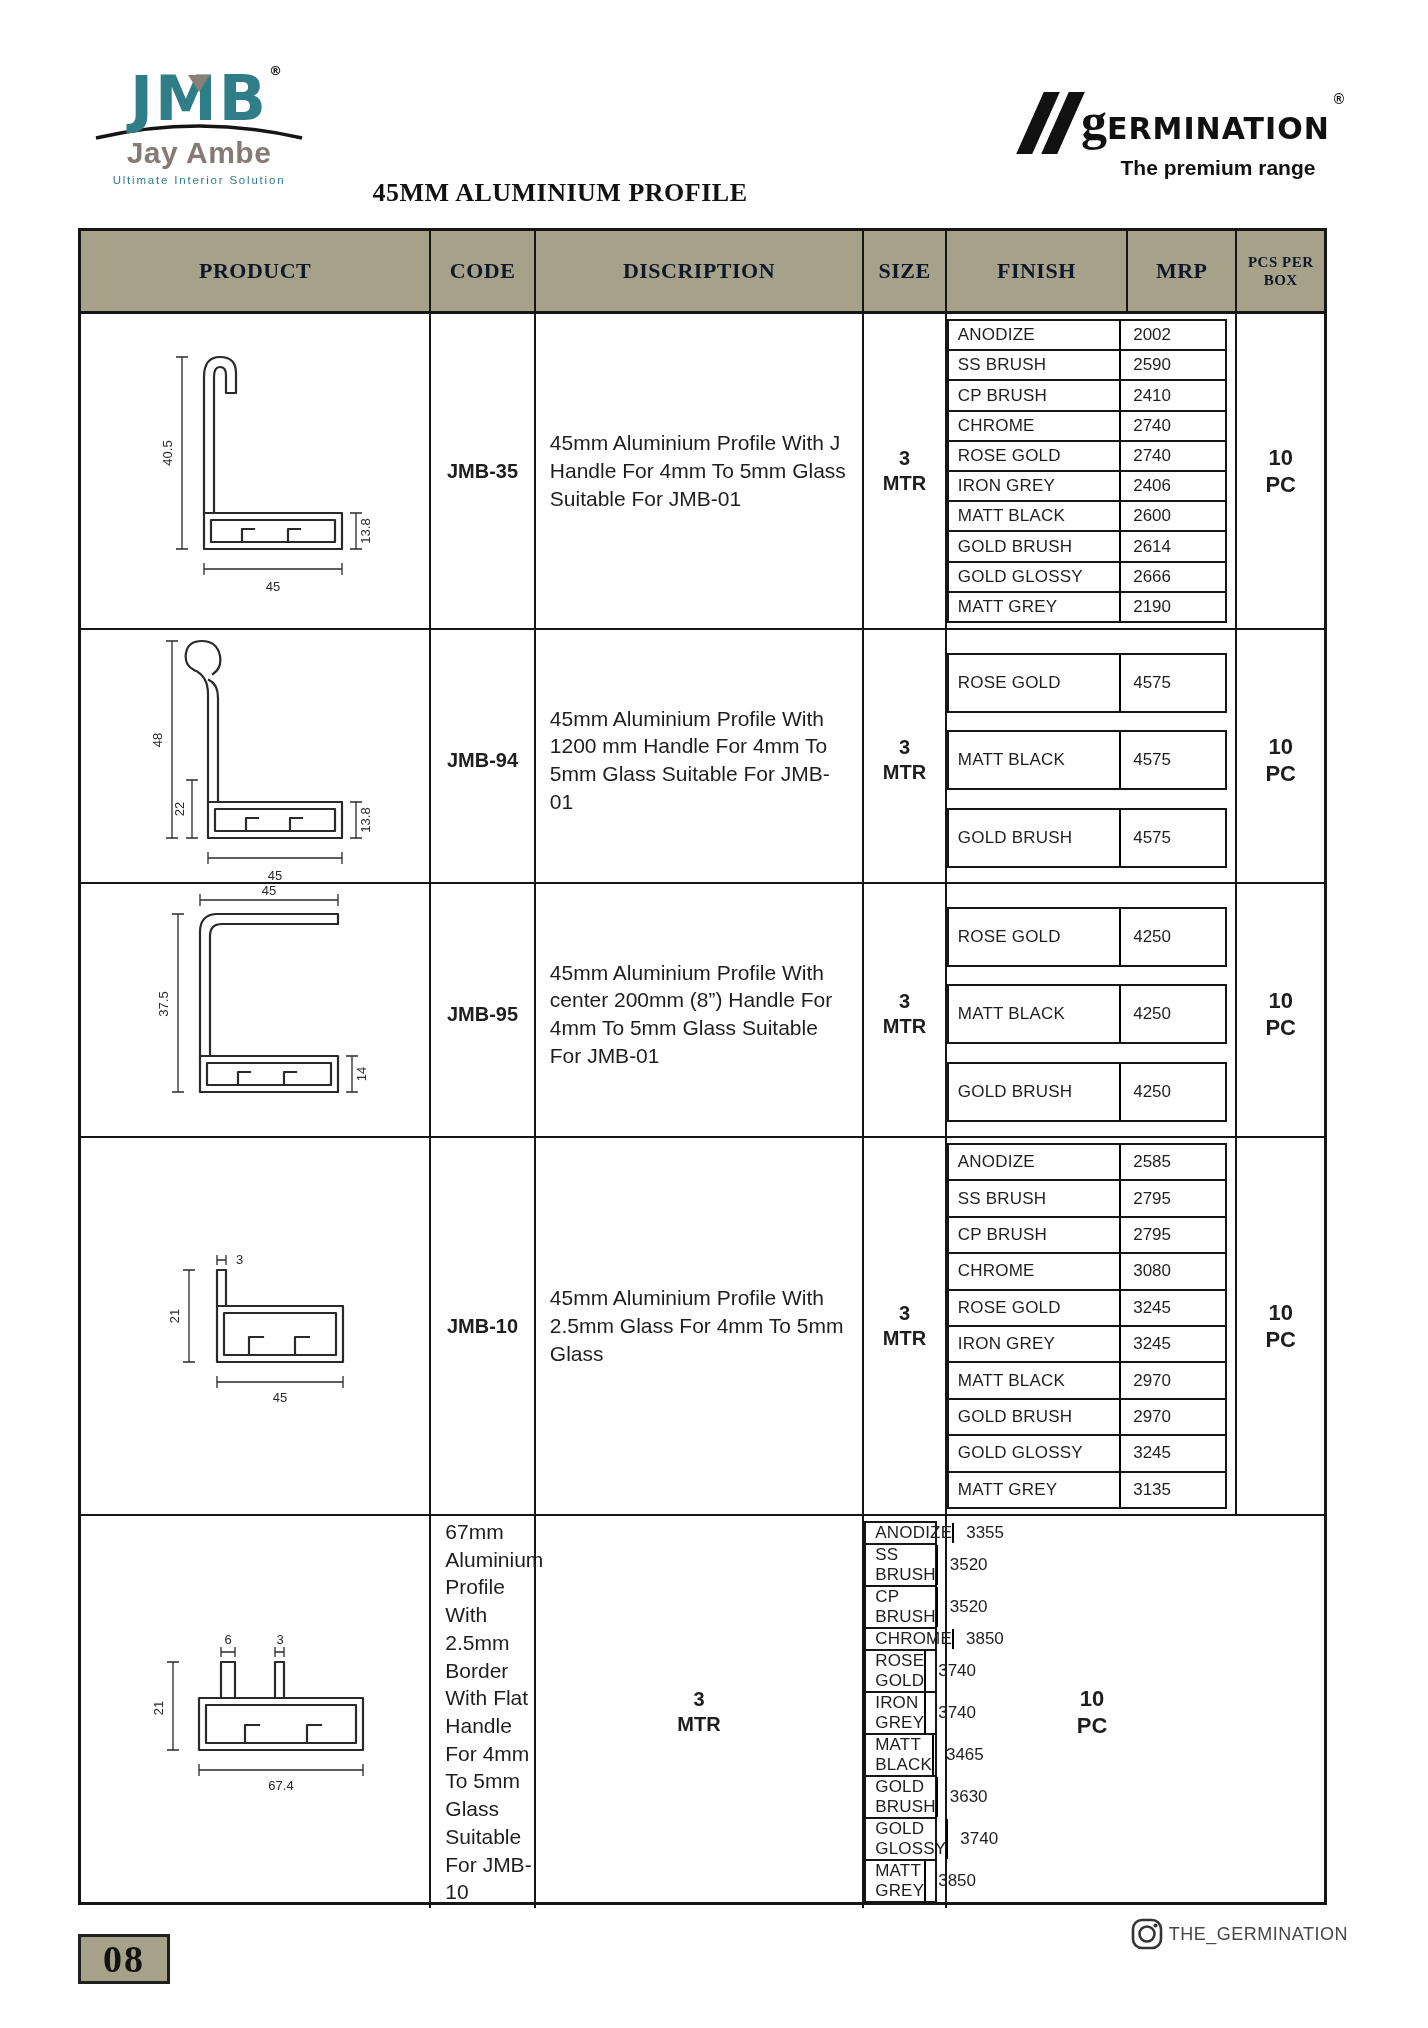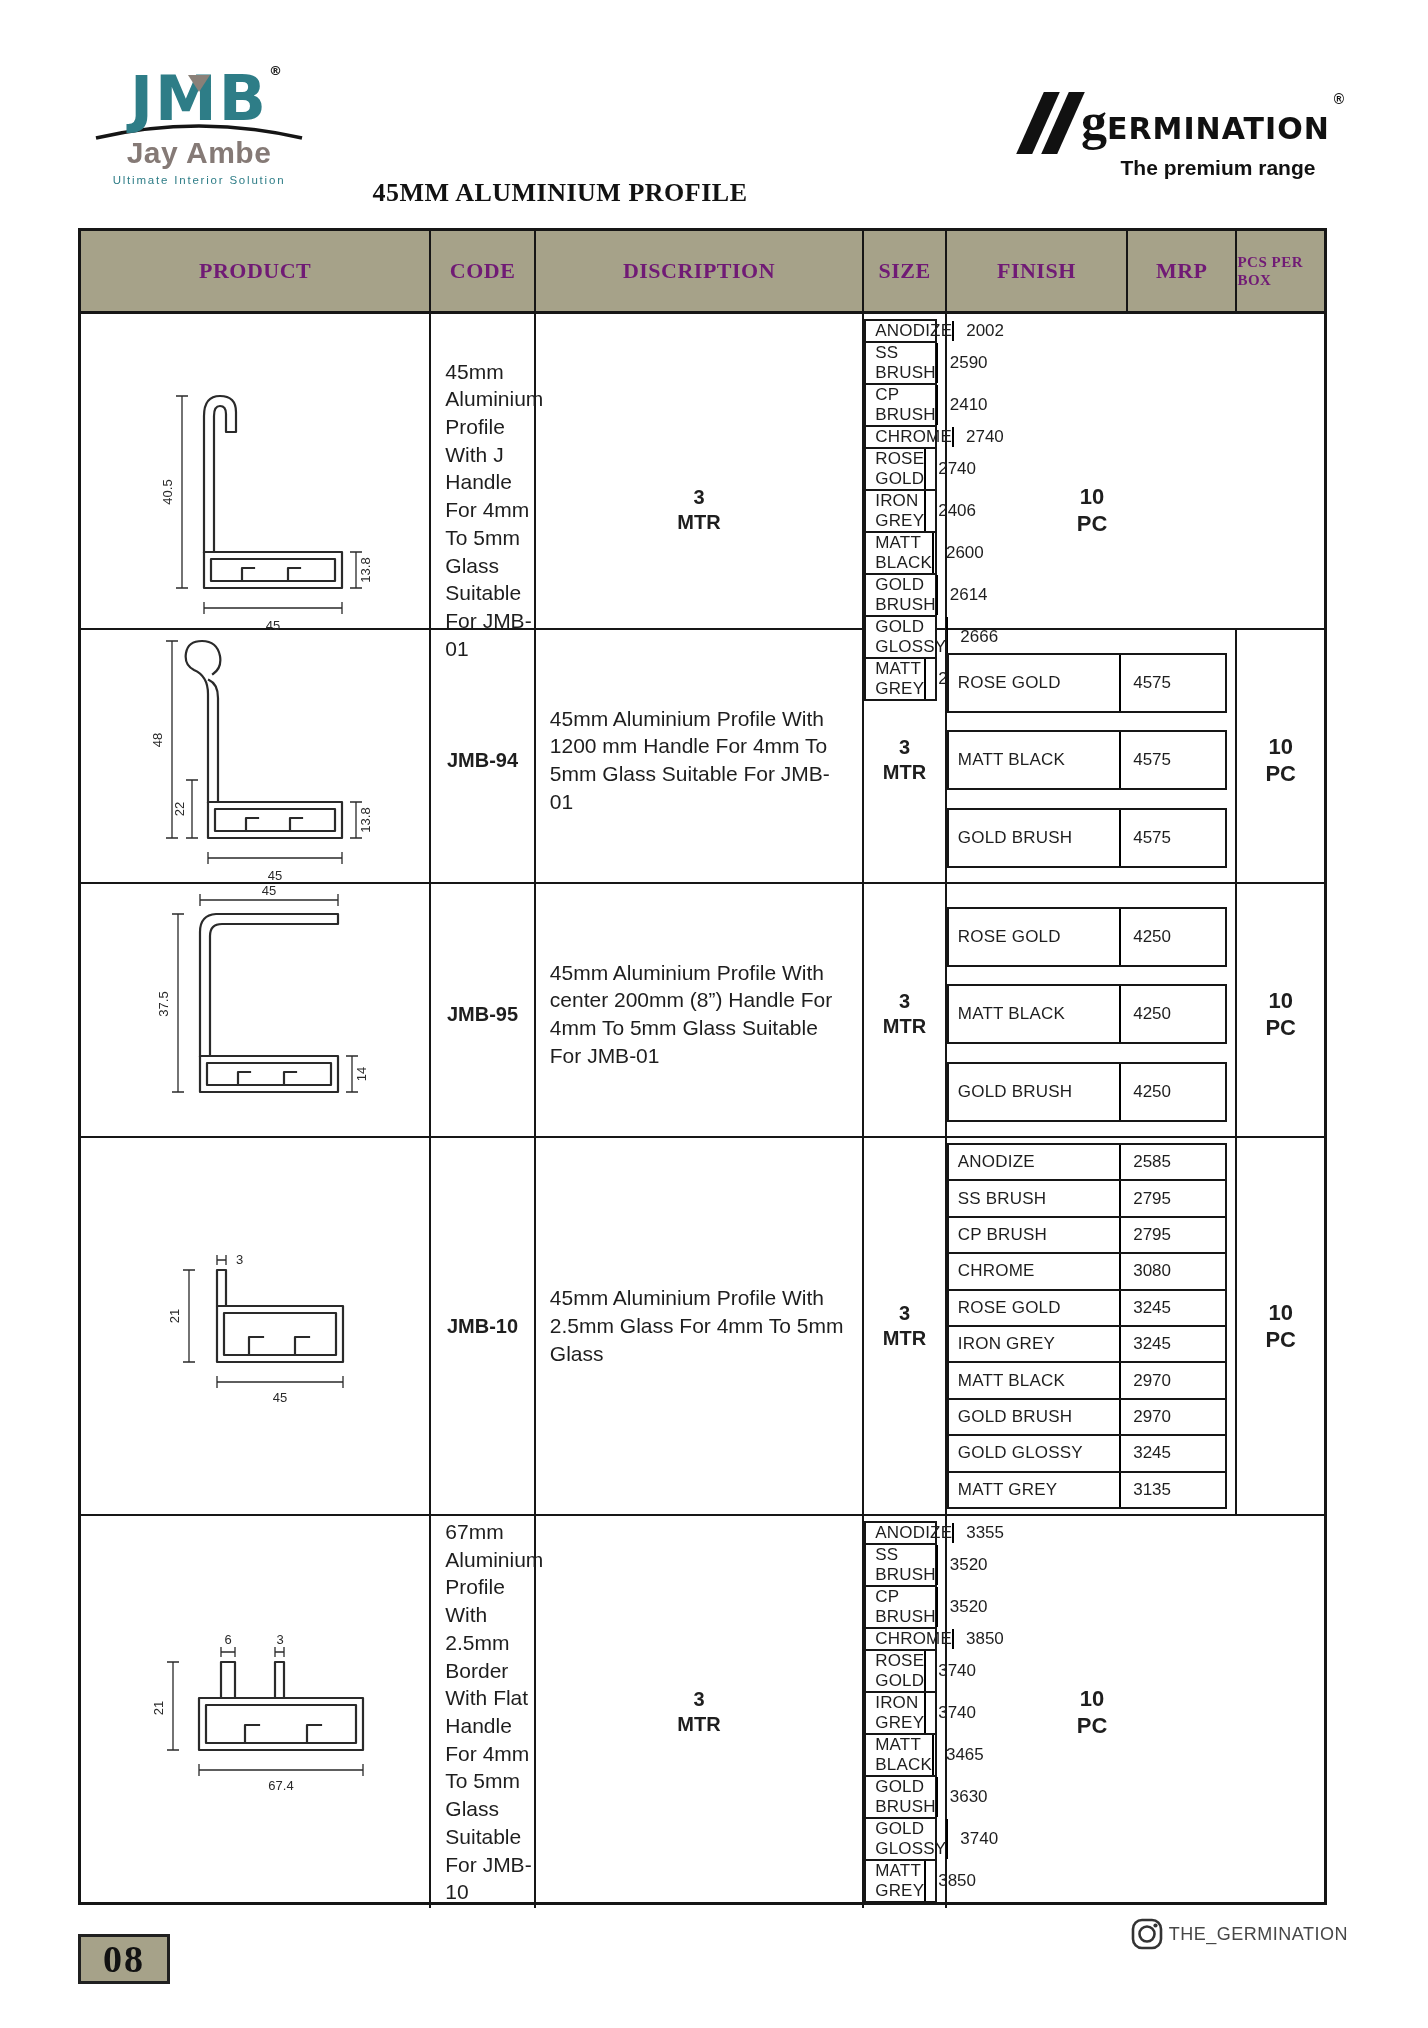--- a/index.html
+++ b/index.html
@@ -29,22 +29,22 @@
   .partner-name{position:relative;display:flex;align-items:baseline;color:#111;}
   .partner-g{font-family:"Liberation Serif",serif;font-weight:bold;font-size:52px;line-height:0.8;}
   .partner-rest{font-weight:800;font-size:30px;letter-spacing:1px;font-family:"DejaVu Sans",sans-serif;}
   .partner-reg{font-size:14px;font-weight:bold;align-self:flex-start;margin:-10px 0 0 4px;}
   .partner-tagline{font-weight:bold;font-size:21px;color:#111;text-align:center;margin-top:2px;padding-left:46px;}
 
   
   .catalog{position:absolute;left:78px;top:228px;width:1249px;border:3px solid #161616;box-sizing:border-box;background:#fff;}
   .thead{display:grid;grid-template-columns:352fr 105fr 330fr 83fr 182fr 110fr 87fr;height:80px;
          background:#a6a289;border-bottom:3px solid #161616;}
-  .th{border-right:2px solid #161616;display:flex;align-items:center;justify-content:center;
-      font-family:"Liberation Serif",serif;font-weight:bold;font-size:22px;color:#701a75;letter-spacing:0.5px;}
+  .th{border-right:2px solid #161616;display:flex;align-items:center;justify-content:center;text-align:center;
+      font-family:"Liberation Serif",serif;font-weight:bold;font-size:22px;color:#0f172a;letter-spacing:0.5px;}
   .th:last-child{border-right:none;}
   .th-small{font-size:15px;line-height:1.2;}
 
   .prow{display:grid;grid-template-columns:352fr 105fr 330fr 83fr 292fr 87fr;border-bottom:2px solid #161616;}
   .prow:last-child{border-bottom:none;}
   .prow>div{border-right:2px solid #161616;box-sizing:border-box;min-width:0;}
   .prow>div:last-child{border-right:none;}
 
   .cell-product{display:flex;align-items:center;justify-content:center;}
   .cell-code{display:flex;align-items:center;justify-content:center;font-weight:bold;font-size:20px;color:#1e1e1e;}
@@ -129,20 +129,21 @@
     <path class="pf" d="M112 201 L112 188 L124 188"></path>
     <path class="pf" d="M158 201 L158 188 L170 188"></path>
     <path class="dim" d="M52 16 L52 208 M46 16 L58 16 M46 208 L58 208"></path>
     <text class="dlab" transform="rotate(-90 42 112)" x="42" y="112" text-anchor="middle">40.5</text>
     <path class="dim" d="M226 172 L226 208 M220 172 L232 172 M220 208 L232 208"></path>
     <text class="dlab" transform="rotate(-90 240 190)" x="240" y="190" text-anchor="middle">13.8</text>
     <path class="dim" d="M74 228 L212 228 M74 222 L74 234 M212 222 L212 234"></path>
     <text class="dlab" x="143" y="250" text-anchor="middle">45</text>
   </svg>
 </div>
+    <div class="cell-code">JMB-35</div>
     <div class="cell-desc">45mm Aluminium Profile With J Handle For 4mm To 5mm Glass Suitable For JMB-01</div>
     <div class="cell-size">3
 MTR</div>
     <div class="fm">
             <div class="subrow">
               <div class="fcell">ANODIZE</div>
               <div class="mcell">2002</div>
             </div>
             <div class="subrow">
               <div class="fcell">SS BRUSH</div>

